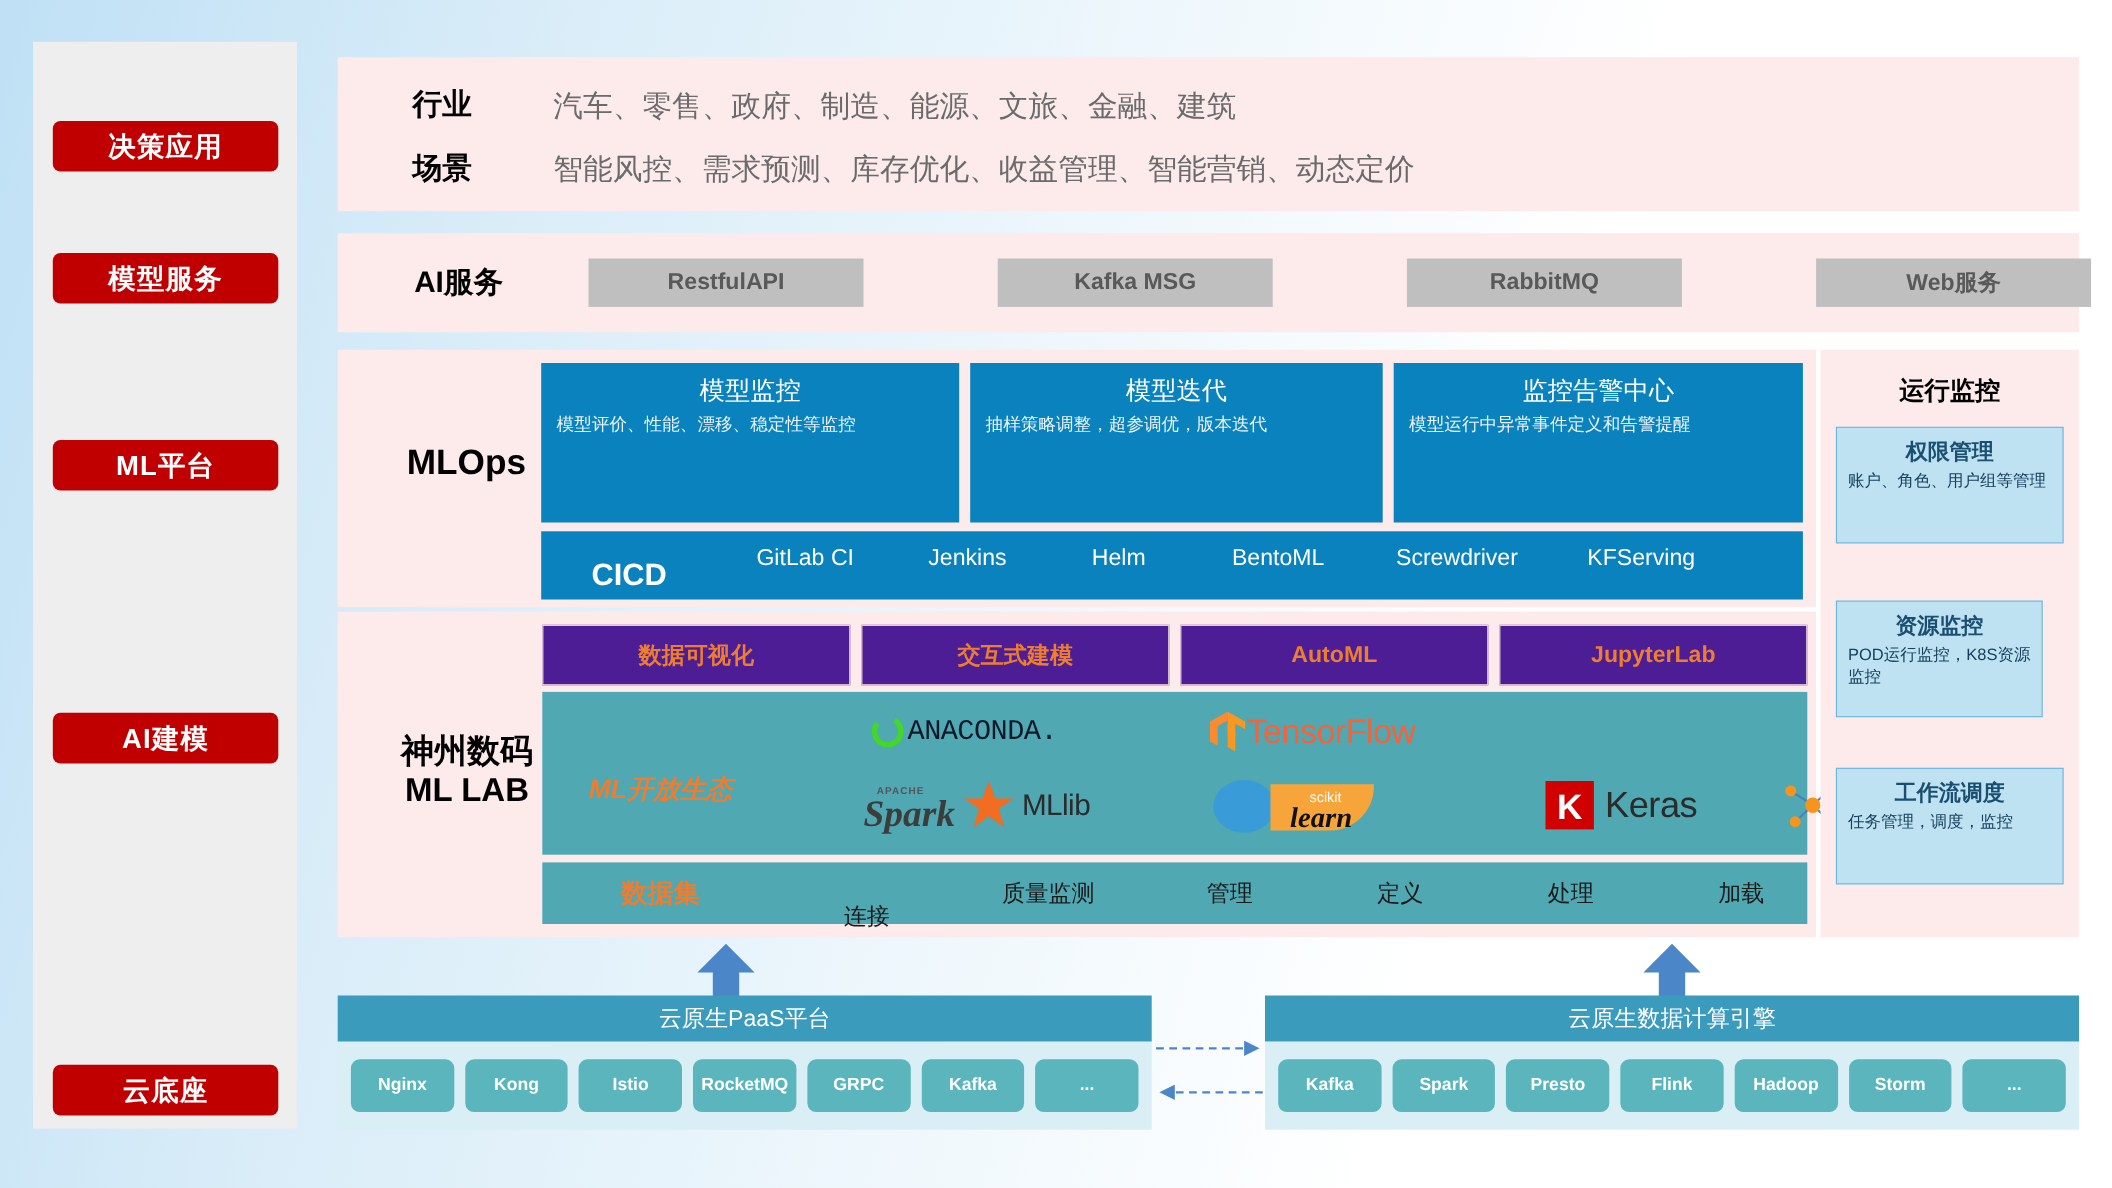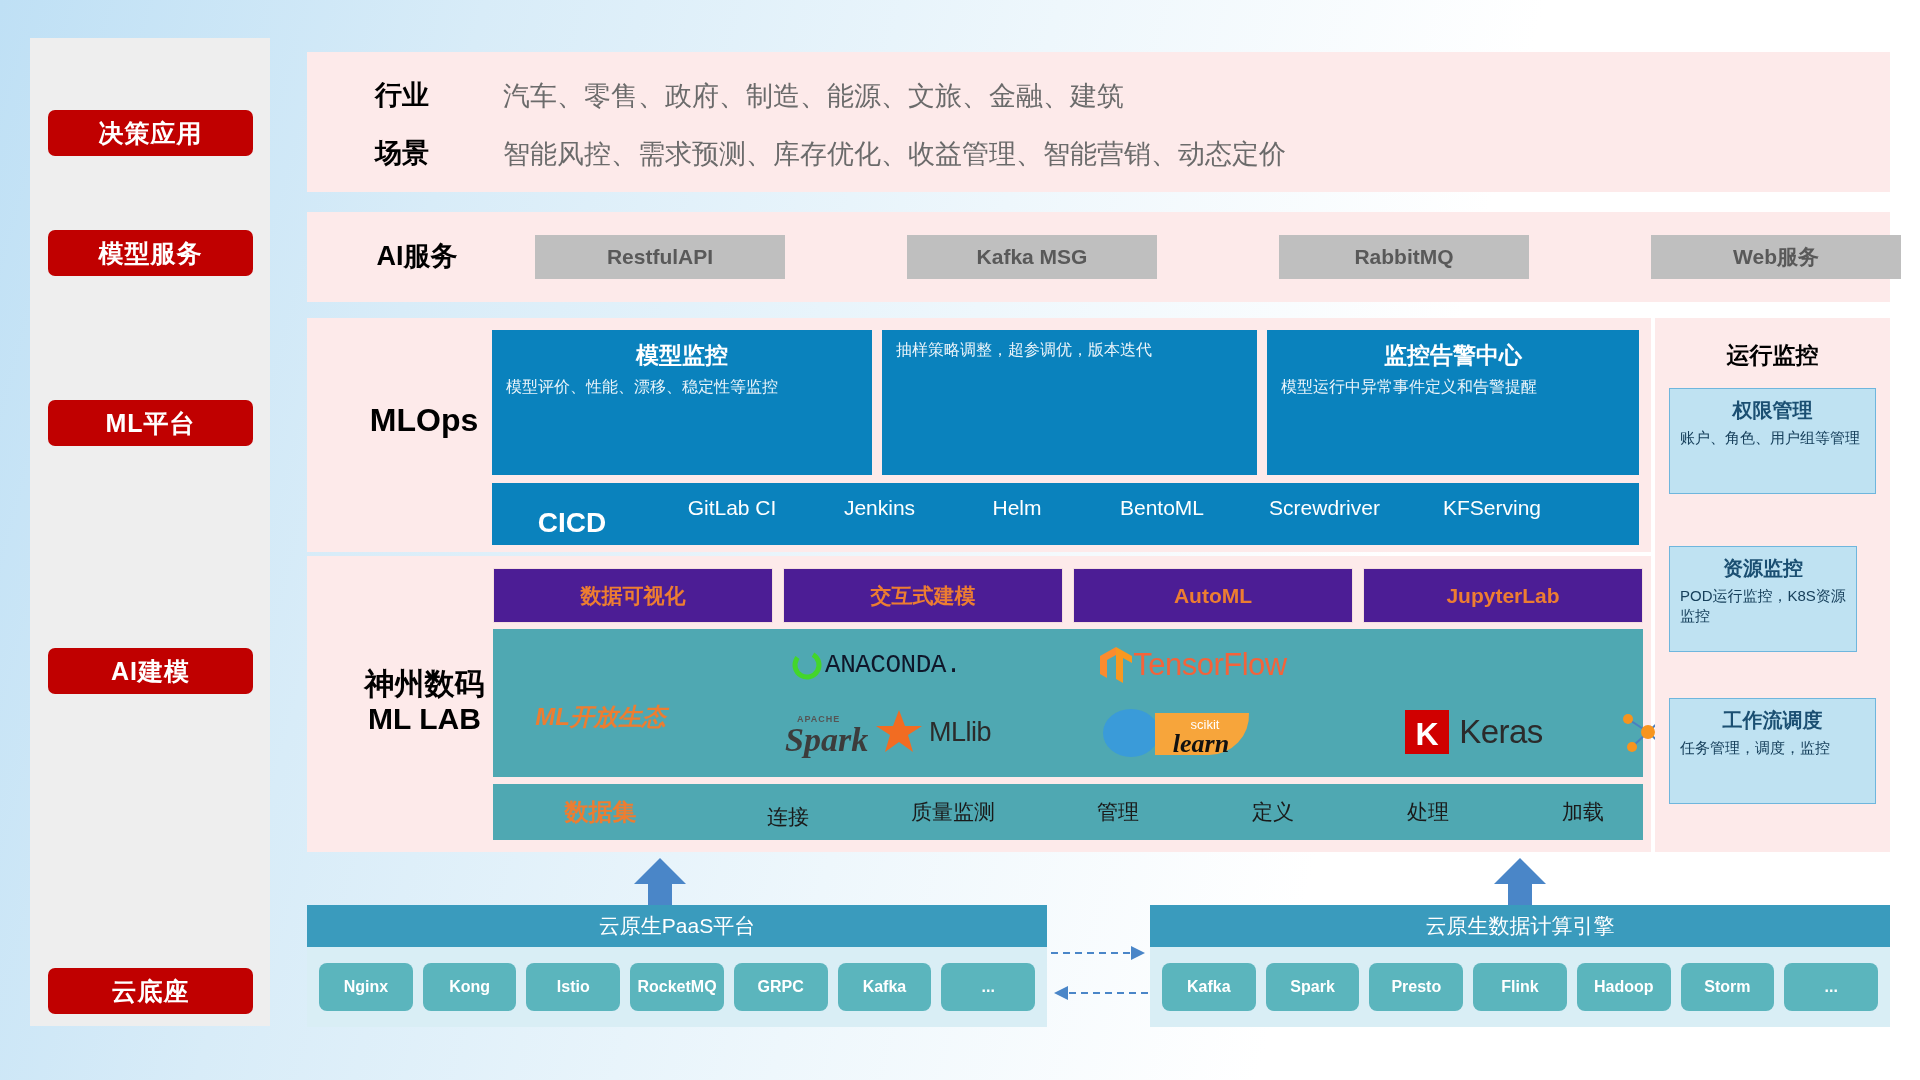--- a/index.html
+++ b/index.html
@@ -42,21 +42,21 @@
     display: flex; align-items: center; justify-content: center;
     height: 44px;
   }
 
   
   .mlops-card {
     background: #0a82bd; color: #ffffff; padding: 10px 14px 8px;
     display: flex; flex-direction: column;
   }
   .mlops-card .t {
-    font-size: 23px; font-weight: bold; text-align: center; margin-bottom: 6px;
+    font-size: 23px; font-weight: normal; text-align: center; margin-bottom: 6px;
   }
   .mlops-card .d { font-size: 16px; line-height: 1.3; color: #eaf4fa; }
 
   .cicd-bar {
     background: #0a82bd; display: flex; align-items: flex-start;
     color: #ffffff; overflow: hidden;
   }
   .cicd-bar .cicd-title {
     font-size: 28px; font-weight: bold; padding-top: 24px; text-align: center;
   }
@@ -129,20 +129,21 @@
   </div>
 
   <div class="panel pinkband" style="left:307px; top:318px; width:1344px; height:234px;">
     <div class="rowlabel" style="position:absolute; left:22px; top:78px; width:190px; height:50px; font-size:32px;">MLOps</div>
 
     <div class="mlops-card" style="position:absolute; left:185px; top:12px; width:380px; height:145px;">
       <div class="t">模型监控</div>
       <div class="d">模型评价、性能、漂移、稳定性等监控</div>
     </div>
     <div class="mlops-card" style="position:absolute; left:575px; top:12px; width:375px; height:145px;">
+      <div class="t">模型迭代</div>
       <div class="d">抽样策略调整，超参调优，版本迭代</div>
     </div>
     <div class="mlops-card" style="position:absolute; left:960px; top:12px; width:372px; height:145px;">
       <div class="t">监控告警中心</div>
       <div class="d">模型运行中异常事件定义和告警提醒</div>
     </div>
 
     <div class="cicd-bar" style="position:absolute; left:185px; top:165px; width:1147px; height:62px;">
       <div class="cicd-title" style="width:160px;">CICD</div>
       <div class="cicd-item" style="width:160px;">GitLab CI</div>
@@ -234,21 +235,21 @@
         </svg>
         <div style="margin-left:4px;">
           <div style="color:#4a4a4a; font-size:28px; line-height:1;">NetworkX</div>
           <div style="color:#4a4a4a; font-size:9px; letter-spacing:0.3px;">Network Analysis in Python</div>
         </div>
       </div>
     </div>
 
     <div class="teal-band" style="position:absolute; left:186px; top:228px; width:1150px; height:56px;">
       <div class="teal-label" style="position:absolute; left:0; top:0; width:215px; height:56px;">数据集</div>
-      <div class="ds-item" style="position:absolute; left:220px; top:0; width:150px; height:65px;">连接</div>
+      <div class="ds-item" style="position:absolute; left:220px; top:16px; width:150px; height:65px;">连接</div>
       <div class="ds-item" style="position:absolute; left:375px; top:0; width:170px; height:56px;">质量监测</div>
       <div class="ds-item" style="position:absolute; left:550px; top:0; width:150px; height:56px;">管理</div>
       <div class="ds-item" style="position:absolute; left:860px; top:0; width:150px; height:56px;">处理</div>
       <div class="ds-item" style="position:absolute; left:705px; top:0; width:150px; height:56px;">定义</div>
       <div class="ds-item" style="position:absolute; left:1015px; top:0; width:150px; height:56px;">加载</div>
     </div>
   </div>
 
   <div class="panel pinkband" style="left:1655px; top:318px; width:235px; height:534px;">
     <div class="mon-title" style="position:absolute; left:0; top:22px; width:235px;">运行监控</div>

